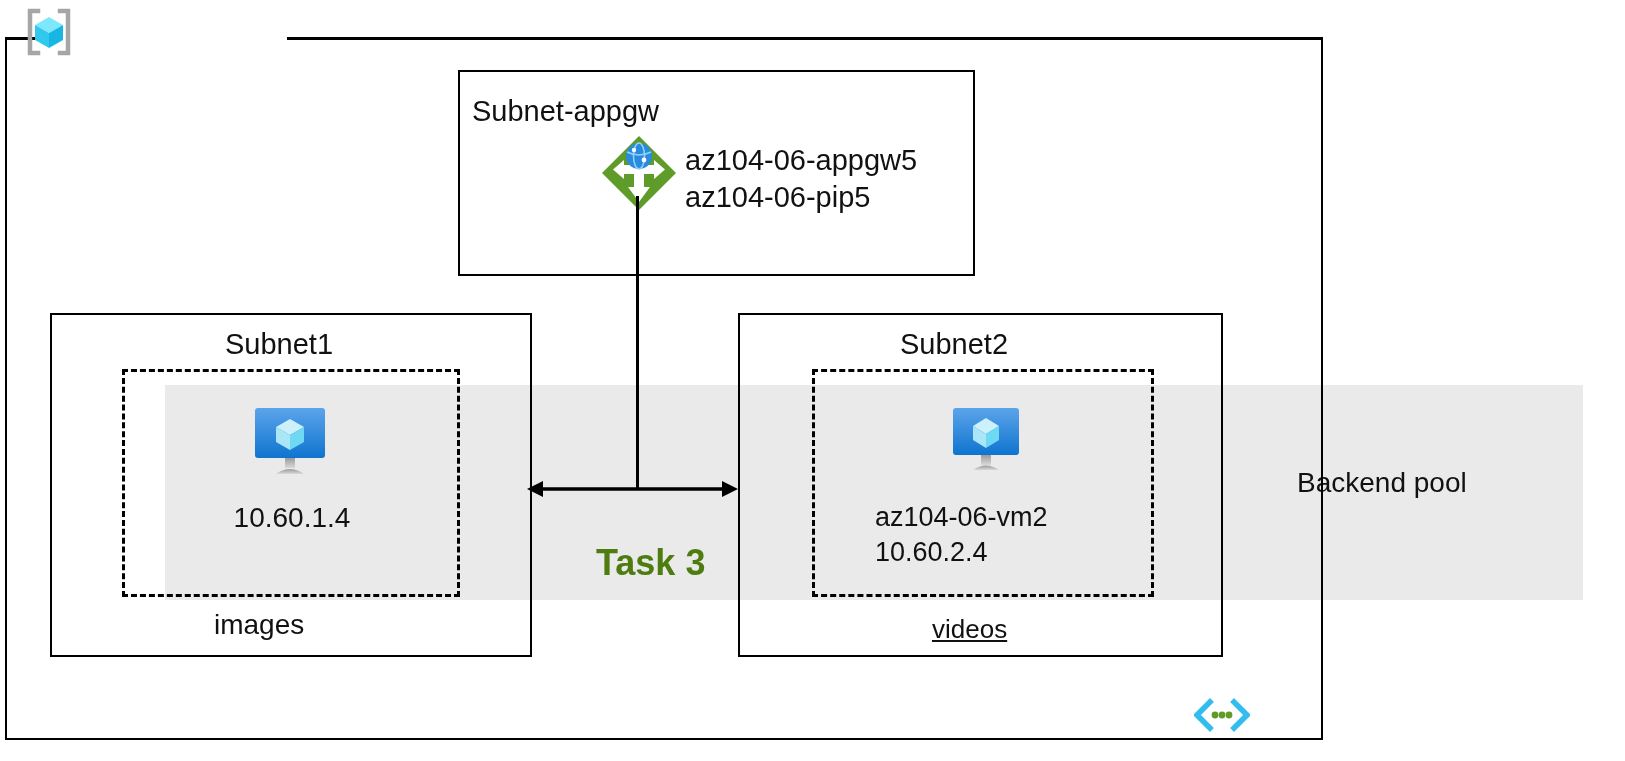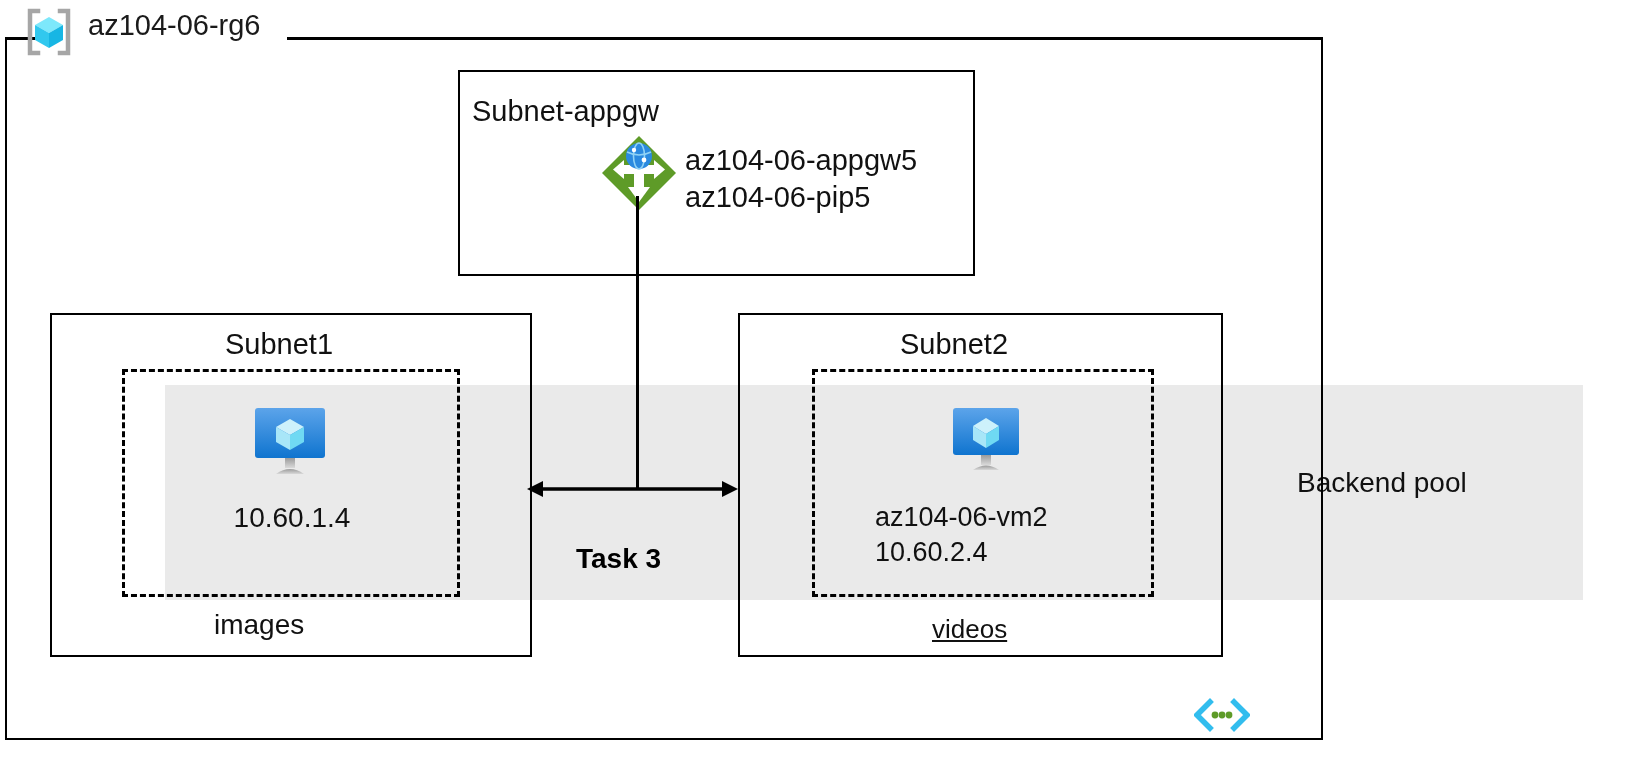--- a/index.html
+++ b/index.html
@@ -211,25 +211,25 @@
 
   
   #task-arrow {
     position: absolute;
     left: 525px;
     top: 472px;
     width: 215px;
     height: 34px;
   }
   #task3-label {
-    left: 576px;
+    left: 596px;
     top: 542px;
-    font-size: 28px;
+    font-size: 36px;
     font-weight: bold;
-    color: #000000;
+    color: #4d7c0f;
   }
 
   
   #code-icon {
     position: absolute;
     left: 1194px;
     top: 694px;
     width: 56px;
     height: 42px;
   }
@@ -248,21 +248,20 @@
 
   <div id="rg-icon">
     <svg viewBox="0 0 54 54" width="54" height="54">
       <path d="M16 6 L8 6 L8 48 L16 48" fill="none" stroke="#a6a6a6" stroke-width="4.5" stroke-linecap="square"></path>
       <path d="M38 6 L46 6 L46 48 L38 48" fill="none" stroke="#a6a6a6" stroke-width="4.5" stroke-linecap="square"></path>
       <polygon points="27,12 41,20 27,28 13,20" fill="#7de8fb"></polygon>
       <polygon points="13,20 27,28 27,43 13,35" fill="#31c8ee"></polygon>
       <polygon points="41,20 41,35 27,43 27,28" fill="#17b6e4"></polygon>
     </svg>
   </div>
-  <div class="label" id="rg-title">az104-06-rg6</div>
 
   <div class="box-solid" id="subnet-appgw-box"></div>
   <div class="label" id="subnet-appgw-title">Subnet-appgw</div>
 
   <div id="appgw-icon">
     <svg viewBox="0 0 78 78" width="78" height="78">
       <polygon points="39,2 76,39 39,76 2,39" fill="#5e9b28"></polygon>
 
       <rect x="34" y="33" width="10" height="24" fill="#ffffff"></rect>
       <polygon points="28,53 50,53 39,68" fill="#ffffff"></polygon>

